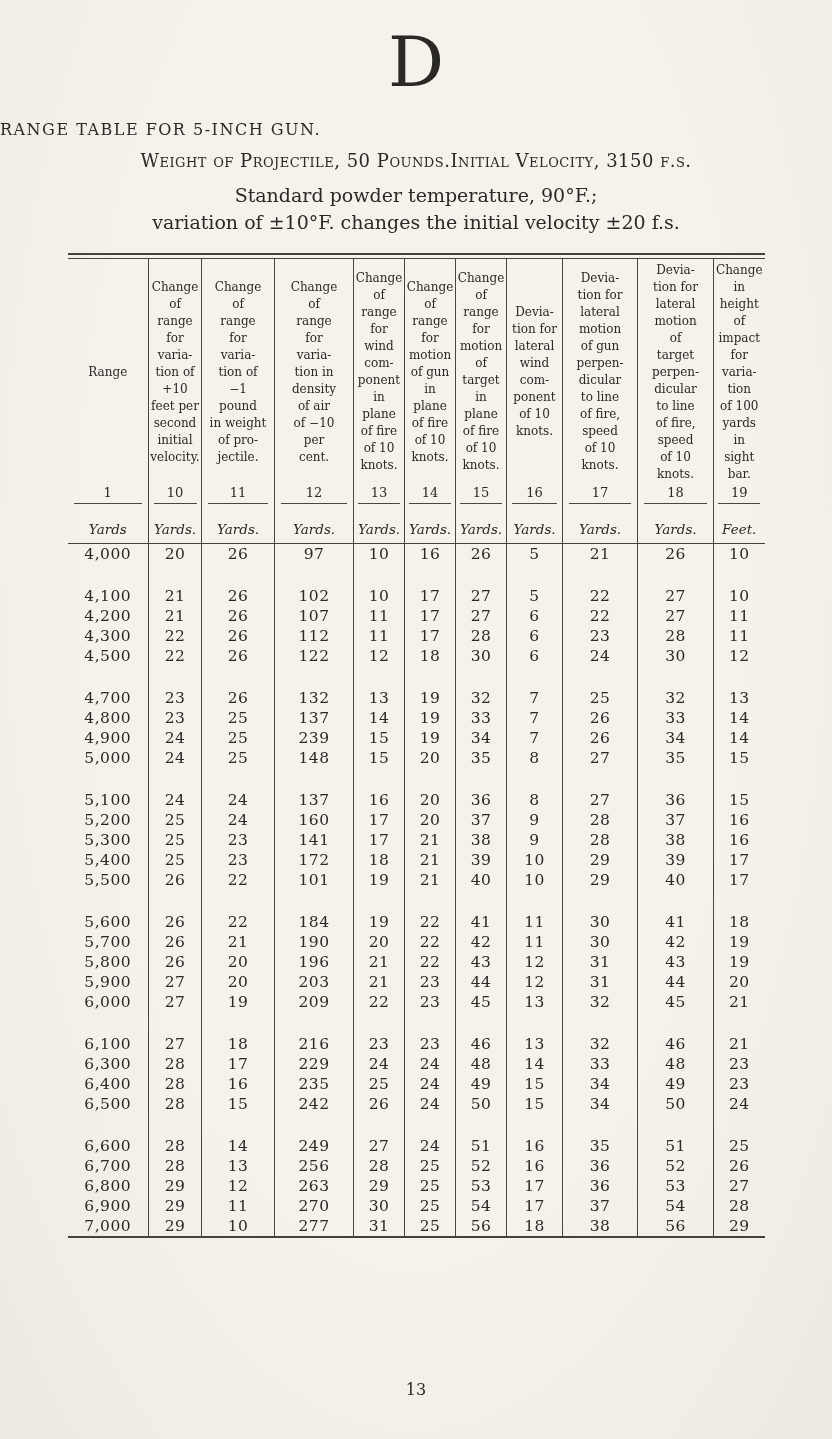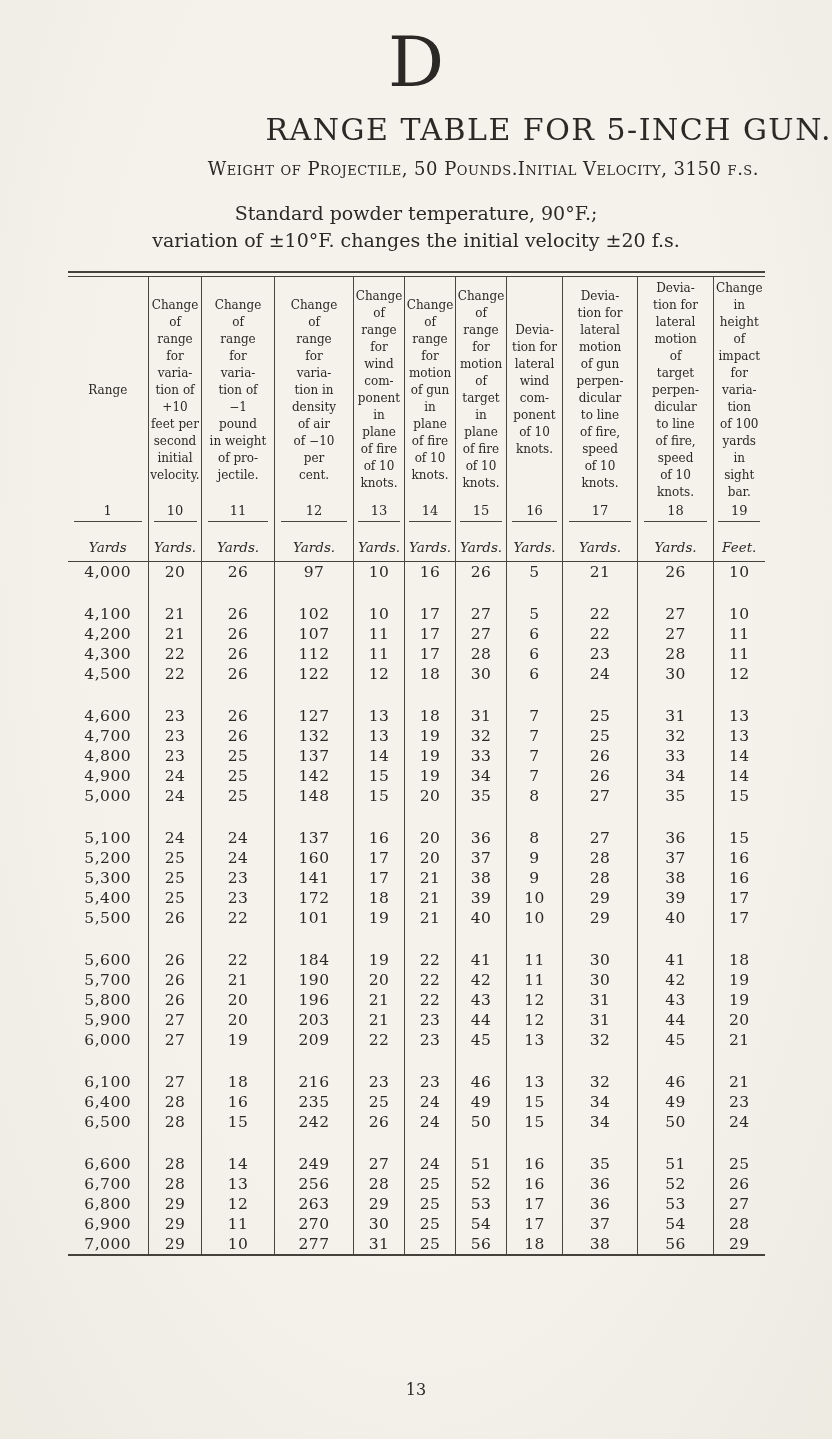--- a/index.html
+++ b/index.html
@@ -17,36 +17,36 @@
     padding-top: 26px;
     box-sizing: border-box;
   }
   .letter {
     text-align: center;
     font-size: 70px;
     line-height: 72px;
     font-weight: 500;
   }
   .title {
-    margin: 14px 0 0 0;
-    text-align: right;
-    font-size: 30px;
+    margin: 22px 0 0 0;
+    text-align: left;
+    font-size: 16px;
     font-weight: 500;
     letter-spacing: 1.5px;
   }
   .subtitle-row {
     display: flex;
-    justify-content: flex-end;
+    justify-content: center;
     padding: 0 73px;
     margin-top: 11px;
     font-size: 18px;
   }
   .smallcaps { font-variant: small-caps; letter-spacing: 0.5px; }
   .note { text-align: center; font-size: 19px; line-height: 27px; }
-  .note-block { margin-top: 21px; }
+  .note-block { margin-top: 11px; }
 
   .toprule {
     width: 697px;
     margin: 17px auto 0 auto;
     height: 3px;
     border-top: 2.5px solid #45423c;
     border-bottom: 1px solid #45423c;
     box-sizing: content-box;
   }
   table.range-table {
@@ -397,33 +397,20 @@
           <td></td>
           <td></td>
           <td></td>
           <td></td>
           <td></td>
           <td></td>
           <td></td>
           <td></td>
         </tr>
         <tr class="data-row">
-          <td>4,600</td>
-          <td>23</td>
-          <td>26</td>
-          <td>127</td>
-          <td>13</td>
-          <td>18</td>
-          <td>31</td>
-          <td>7</td>
-          <td>25</td>
-          <td>31</td>
-          <td>13</td>
-        </tr>
-        <tr class="data-row">
           <td>4,700</td>
           <td>23</td>
           <td>26</td>
           <td>132</td>
           <td>13</td>
           <td>19</td>
           <td>32</td>
           <td>7</td>
           <td>25</td>
           <td>32</td>
@@ -439,21 +426,21 @@
           <td>33</td>
           <td>7</td>
           <td>26</td>
           <td>33</td>
           <td>14</td>
         </tr>
         <tr class="data-row">
           <td>4,900</td>
           <td>24</td>
           <td>25</td>
-          <td>142</td>
+          <td>239</td>
           <td>15</td>
           <td>19</td>
           <td>34</td>
           <td>7</td>
           <td>26</td>
           <td>34</td>
           <td>14</td>
         </tr>
         <tr class="data-row">
           <td>5,000</td>
@@ -644,20 +631,33 @@
           <td>216</td>
           <td>23</td>
           <td>23</td>
           <td>46</td>
           <td>13</td>
           <td>32</td>
           <td>46</td>
           <td>21</td>
         </tr>
         <tr class="data-row">
+          <td>6,300</td>
+          <td>28</td>
+          <td>17</td>
+          <td>229</td>
+          <td>24</td>
+          <td>24</td>
+          <td>48</td>
+          <td>14</td>
+          <td>33</td>
+          <td>48</td>
+          <td>23</td>
+        </tr>
+        <tr class="data-row">
           <td>6,400</td>
           <td>28</td>
           <td>16</td>
           <td>235</td>
           <td>25</td>
           <td>24</td>
           <td>49</td>
           <td>15</td>
           <td>34</td>
           <td>49</td>

